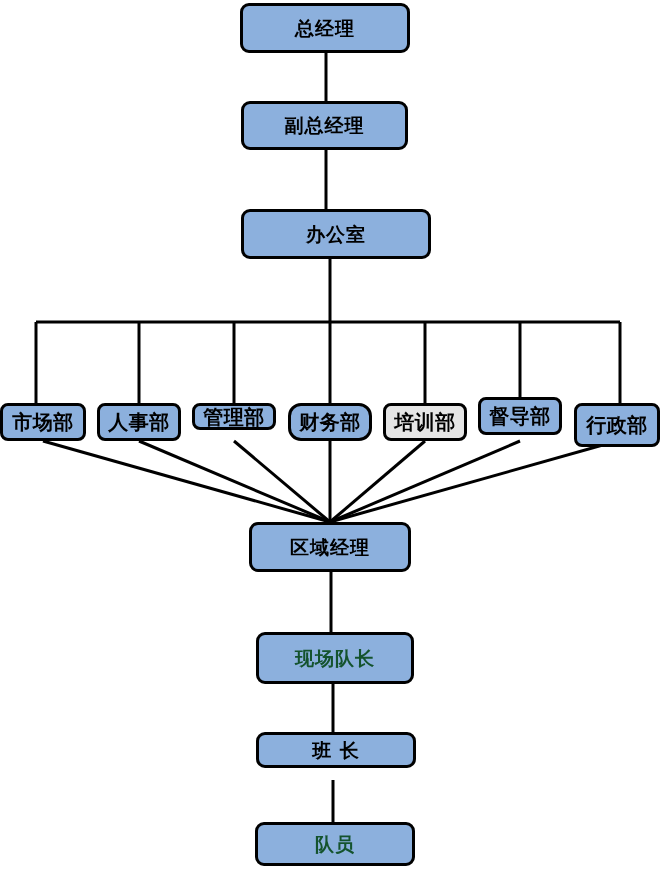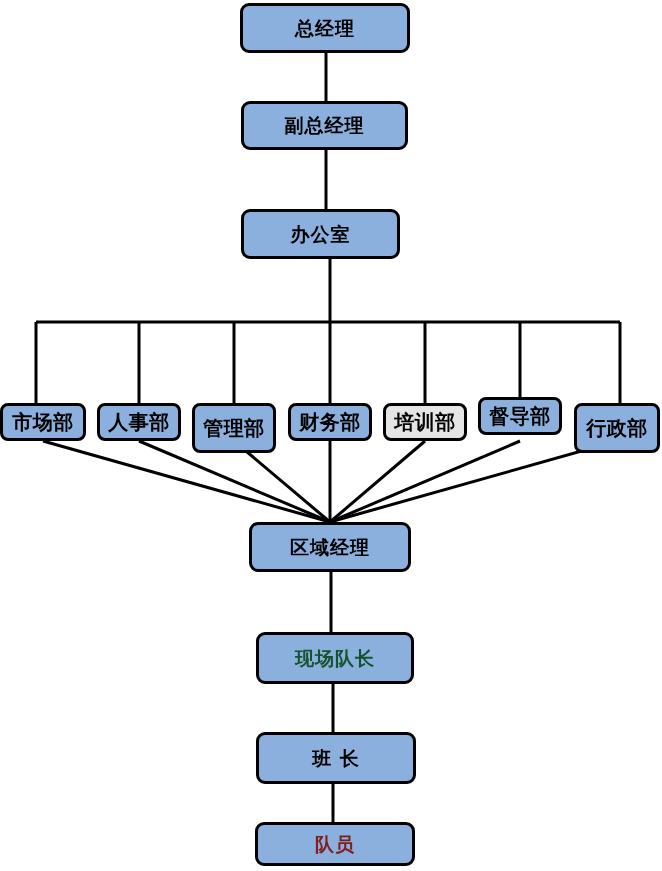--- a/index.html
+++ b/index.html
@@ -95,51 +95,51 @@
       </g>
   </svg>
 
   <div id="node-layer">
       <div class="node level-exec" style="left: 240px; top: 3px; width: 170px; height: 50px; background: rgb(140, 176, 221); border-color: rgb(0, 0, 0);">
         <span class="node-label" style="color: rgb(0, 0, 0);">总经理</span>
       </div>
       <div class="node level-exec" style="left: 241px; top: 101px; width: 167px; height: 49px; background: rgb(140, 176, 221); border-color: rgb(0, 0, 0);">
         <span class="node-label" style="color: rgb(0, 0, 0);">副总经理</span>
       </div>
-      <div class="node level-exec" style="left: 241px; top: 209px; width: 159px; height: 50px; background: rgb(140, 176, 221); border-color: rgb(0, 0, 0);">
+      <div class="node level-exec" style="left: 241px; top: 209px; width: 190px; height: 50px; background: rgb(140, 176, 221); border-color: rgb(0, 0, 0);">
         <span class="node-label" style="color: rgb(0, 0, 0);">办公室</span>
       </div>
       <div class="node level-dept" style="left: 0px; top: 403px; width: 86px; height: 38px; background: rgb(140, 176, 221); border-color: rgb(0, 0, 0);">
         <span class="node-label" style="color: rgb(0, 0, 0);">市场部</span>
       </div>
       <div class="node level-dept" style="left: 97px; top: 403px; width: 84px; height: 38px; background: rgb(140, 176, 221); border-color: rgb(0, 0, 0);">
         <span class="node-label" style="color: rgb(0, 0, 0);">人事部</span>
       </div>
-      <div class="node level-dept" style="left: 192px; top: 403px; width: 84px; height: 50px; background: rgb(140, 176, 221); border-color: rgb(0, 0, 0);">
+      <div class="node level-dept" style="left: 192px; top: 403px; width: 84px; height: 27px; background: rgb(140, 176, 221); border-color: rgb(0, 0, 0);">
         <span class="node-label" style="color: rgb(0, 0, 0);">管理部</span>
       </div>
-      <div class="node level-dept" style="left: 288px; top: 403px; width: 84px; height: 38px; background: rgb(140, 176, 221); border-color: rgb(0, 0, 0);">
+      <div class="node level-dept" style="left: 288px; top: 403px; width: 84px; height: 38px; background: rgb(140, 176, 221); border-color: rgb(0, 0, 0); border-radius: 13px;">
         <span class="node-label" style="color: rgb(0, 0, 0);">财务部</span>
       </div>
       <div class="node level-dept" style="left: 383px; top: 403px; width: 84px; height: 38px; background: #e5e5e5; border-color: rgb(0, 0, 0);">
         <span class="node-label" style="color: rgb(0, 0, 0);">培训部</span>
       </div>
       <div class="node level-dept" style="left: 478px; top: 397px; width: 84px; height: 38px; background: rgb(140, 176, 221); border-color: rgb(0, 0, 0);">
         <span class="node-label" style="color: rgb(0, 0, 0);">督导部</span>
       </div>
-      <div class="node level-dept" style="left: 574px; top: 403px; width: 86px; height: 50px; background: rgb(140, 176, 221); border-color: rgb(0, 0, 0);">
+      <div class="node level-dept" style="left: 574px; top: 403px; width: 86px; height: 44px; background: rgb(140, 176, 221); border-color: rgb(0, 0, 0);">
         <span class="node-label" style="color: rgb(0, 0, 0);">行政部</span>
       </div>
       <div class="node level-field" style="left: 249px; top: 522px; width: 162px; height: 50px; background: rgb(140, 176, 221); border-color: rgb(0, 0, 0);">
         <span class="node-label" style="color: rgb(0, 0, 0);">区域经理</span>
       </div>
       <div class="node level-field" style="left: 256px; top: 632px; width: 158px; height: 52px; background: rgb(140, 176, 221); border-color: rgb(0, 0, 0);">
         <span class="node-label" style="color: #14532d; font-family: Liberation Serif, serif;">现场队长</span>
       </div>
-      <div class="node level-field" style="left: 256px; top: 732px; width: 160px; height: 52px; background: rgb(140, 176, 221); border-color: rgb(0, 0, 0);">
+      <div class="node level-field" style="left: 256px; top: 732px; width: 160px; height: 36px; background: rgb(140, 176, 221); border-color: rgb(0, 0, 0);">
         <span class="node-label" style="color: rgb(0, 0, 0);">班 长</span>
       </div>
       <div class="node level-field" style="left: 255px; top: 822px; width: 160px; height: 44px; background: rgb(140, 176, 221); border-color: rgb(0, 0, 0);">
-        <span class="node-label" style="color: #7f1d1d;">队员</span>
+        <span class="node-label" style="color: #14532d;">队员</span>
       </div>
     </div>
 
 </div>
 
 </body></html>

